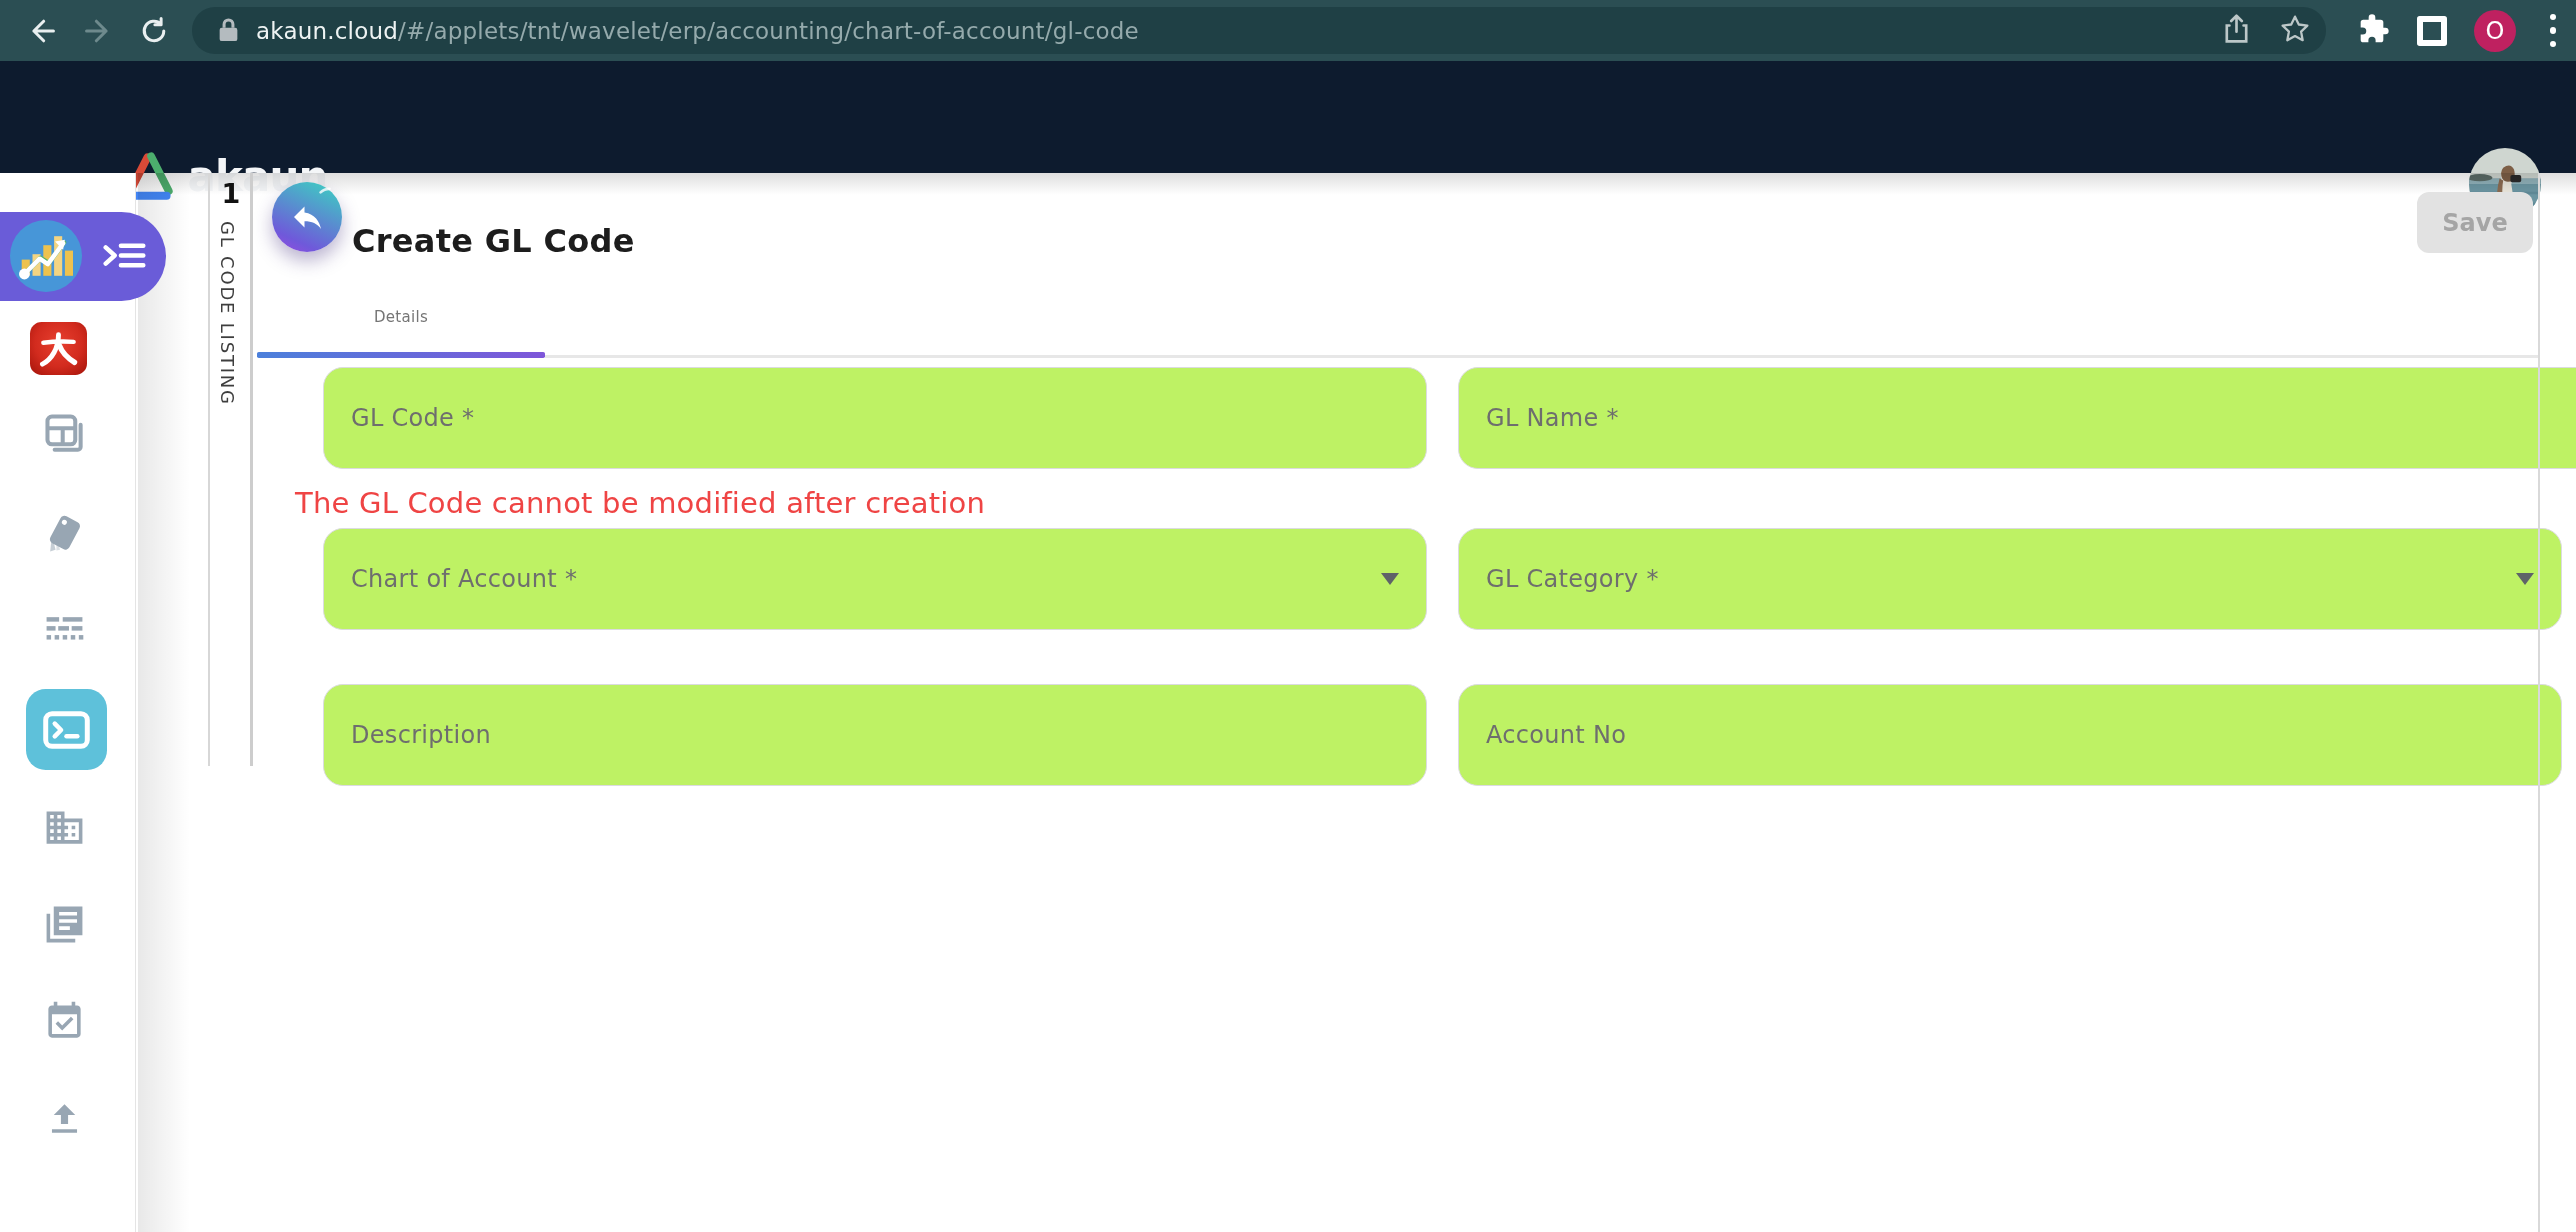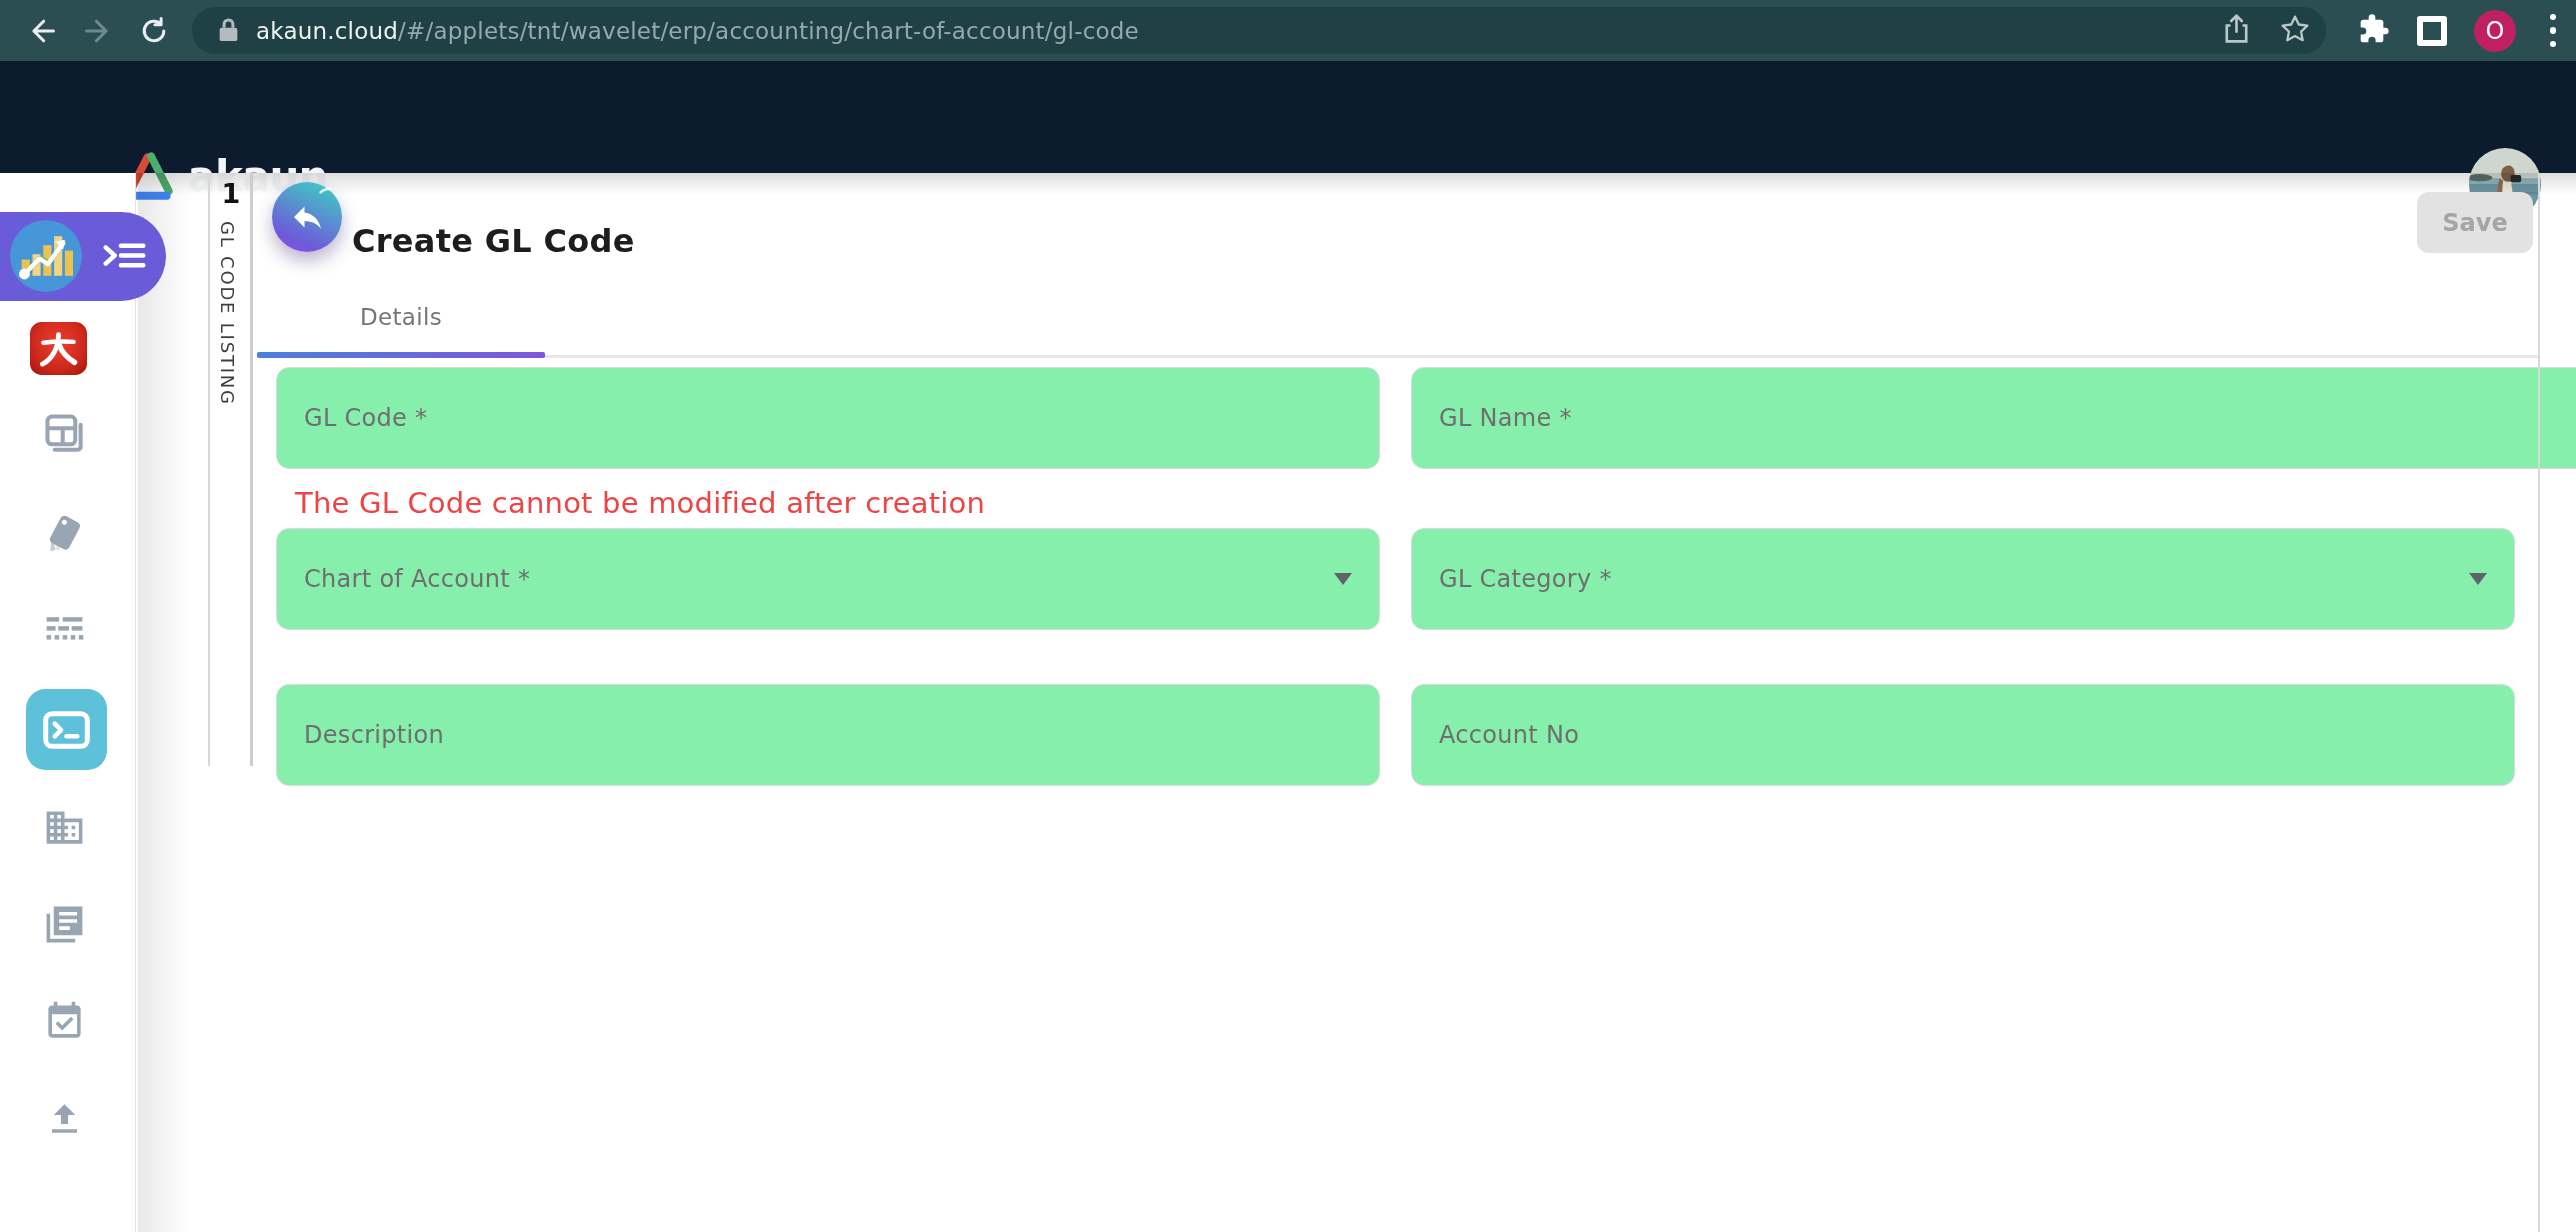--- a/index.html
+++ b/index.html
@@ -60,26 +60,26 @@
   
   .back-fab { position:absolute; left:272px; top:182px; width:70px; height:70px; border-radius:50%;
               background:linear-gradient(205deg, #3fc9c3 8%, #6f59da 78%, #9a4be0 100%);
               box-shadow:0 9px 18px rgba(60,40,120,0.35); display:flex; align-items:center; justify-content:center; }
   .page-title { position:absolute; left:352px; top:222px; font-size:32px; font-weight:600; color:#1d1d1d; letter-spacing:0.3px; }
   .save-btn { position:absolute; left:2417px; top:192px; width:116px; height:61px; border:none; border-radius:12px;
               background:#e2e2e2; color:#a5a5a5; font-size:24px; font-weight:600;
               font-family:"DejaVu Sans","Liberation Sans",sans-serif; }
   .tab { position:absolute; left:257px; top:288px; width:288px; height:57px;
          display:flex; align-items:center; justify-content:center;
-         font-size:23px; color:#757575; font-weight:500; letter-spacing:0.3px; }
+         font-size:15px; color:#757575; font-weight:500; letter-spacing:0.3px; }
   .tab-indicator { position:absolute; left:257px; top:352px; width:288px; height:6.3px; border-radius:1.8px;
                    background:linear-gradient(to right, #4b80db, #7e56d9); }
   .tab-rail { position:absolute; left:545px; top:355px; width:1993px; height:2.7px; background:#e7e7e7; }
 
-  .field { position:absolute; height:102px; background:#86efac; border:1.8px solid #dbdbdf; border-radius:13px; }
+  .field { position:absolute; height:102px; background:#bef264; border:1.8px solid #dbdbdf; border-radius:20px;margin-left:47px; }
   .field input { width:100%; height:100%; border:none; outline:none; background:transparent;
                  padding:0 27px; font-size:24px; color:#333;
                  font-family:"DejaVu Sans","Liberation Sans",sans-serif; letter-spacing:0.3px; }
   .field input::placeholder { color:#6e6e6e; opacity:1; }
   .select-field { display:flex; align-items:center; justify-content:space-between; padding:0 27px; cursor:pointer; }
   .select-label { font-size:24px; color:#6e6e6e; letter-spacing:0.3px; }
   .caret { width:0; height:0; border-left:9.8px solid transparent; border-right:9.8px solid transparent;
            border-top:12.5px solid #5f6368; }
   .helper { position:absolute; left:295px; top:486px; font-size:29px; color:#ef4444; letter-spacing:0.2px; }
 

